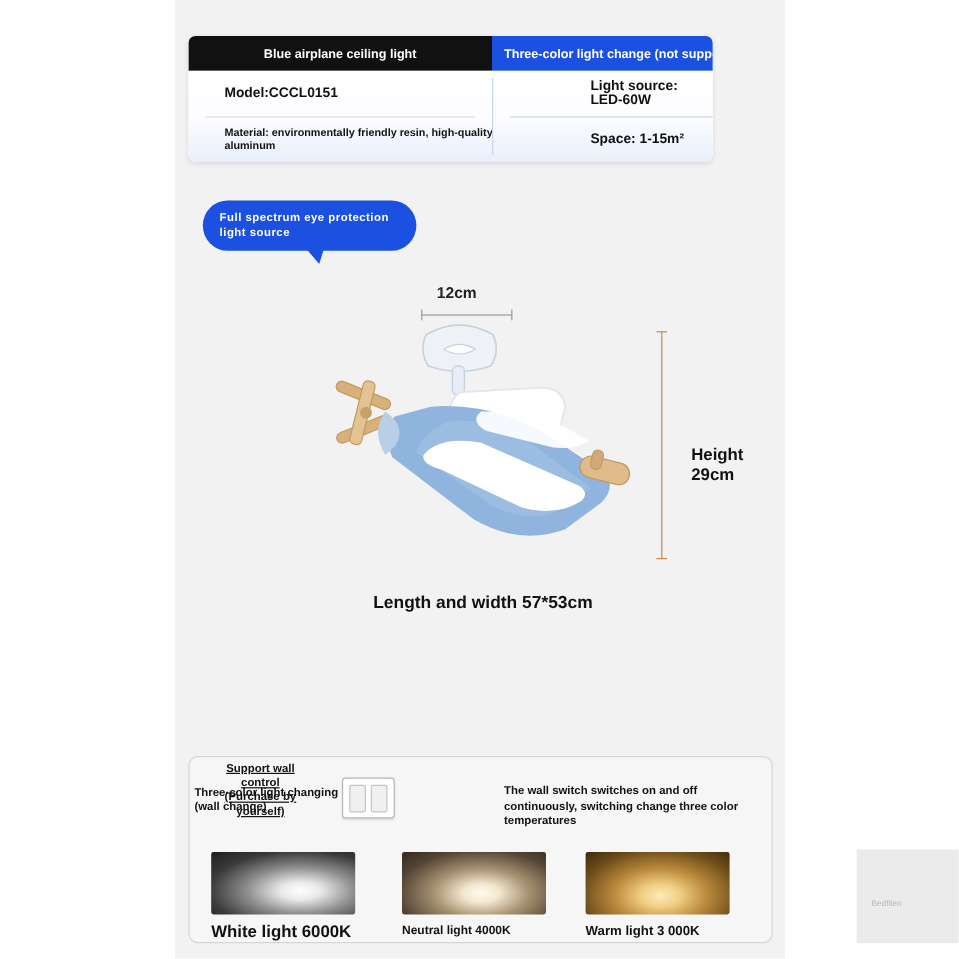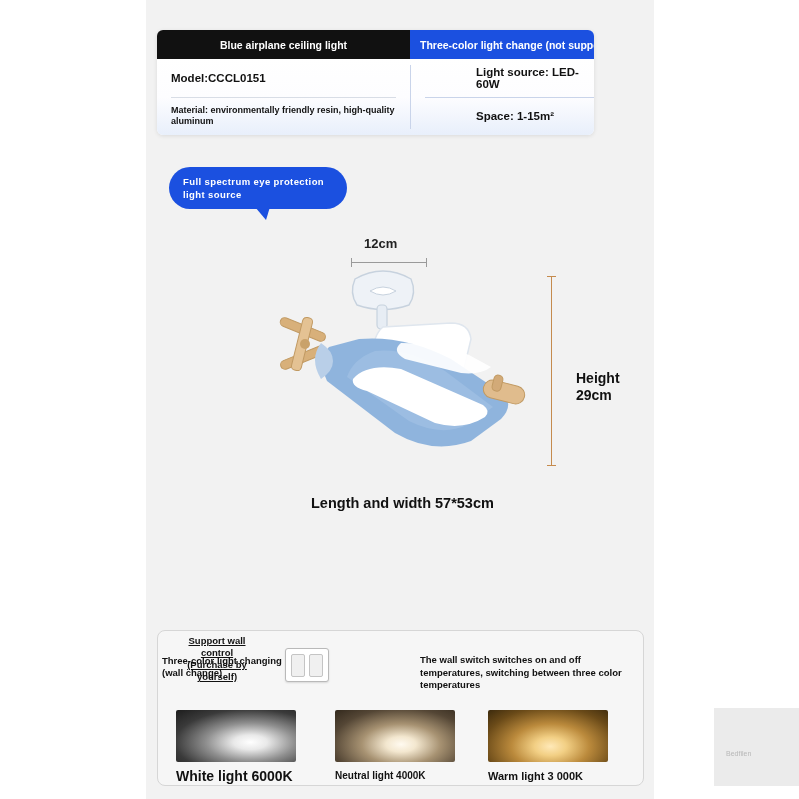--- a/index.html
+++ b/index.html
@@ -61,20 +61,21 @@
     overflow: hidden;
   }
   .spec-body {
     position: relative;
     height: 76px;
     background: linear-gradient(180deg,#ffffff 0%,#fdfdff 50%,#e8effb 100%);
   }
   .spec-row {
     display: flex;
     height: 38px;
+    padding-left: 16px;
   }
   .spec-cell {
     display: flex;
     align-items: center;
     font-size: 11.5px;
     color: #111111;
     font-weight: bold;
     padding-left: 14px;
   }
   .spec-cell.c1 { width: 253px; }
@@ -353,21 +354,21 @@
   <div class="bottom-card"></div>
 
   <div class="bc-support">Support wall control (Purchase by yourself)</div>
 
   <div class="switch-plate">
     <div class="switch-key"></div>
     <div class="switch-key"></div>
   </div>
 
   <div class="bc-left-text">Three-color light changing (wall change)</div>
-  <div class="bc-right-text">The wall switch switches on and off temperatures, switching between three color temperatures</div>
+  <div class="bc-right-text">The wall switch switches on and off continuously, switching change three color temperatures</div>
 
   <div class="swatches">
     <div class="sw sw1"></div>
     <div class="sw sw2"></div>
     <div class="sw sw3"></div>
     <div class="sw-label sl1">White light 6000K</div>
     <div class="sw-label sl2">Neutral light 4000K</div>
     <div class="sw-label sl3">Warm light 3 000K</div>
   </div>
 

